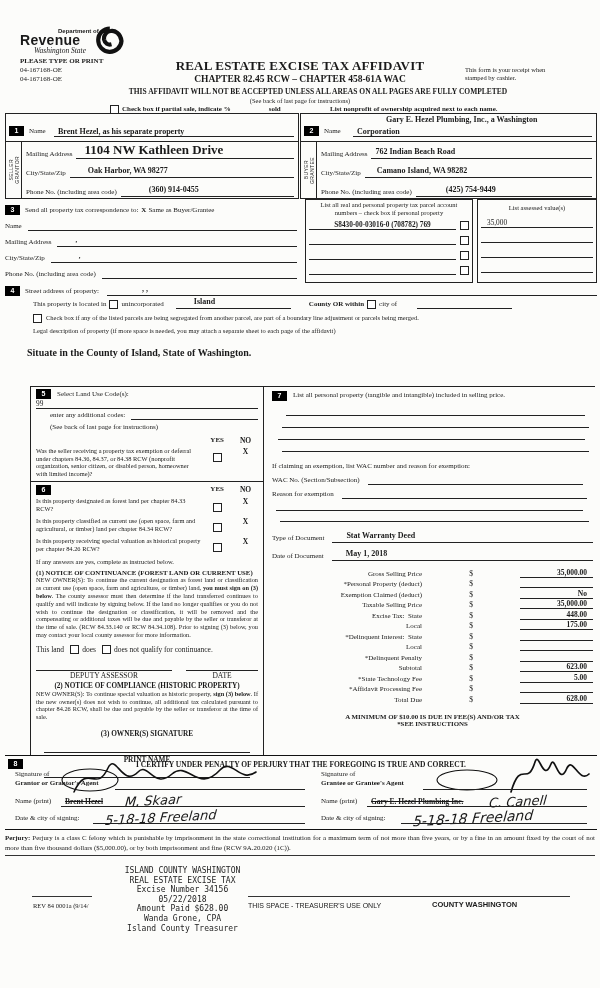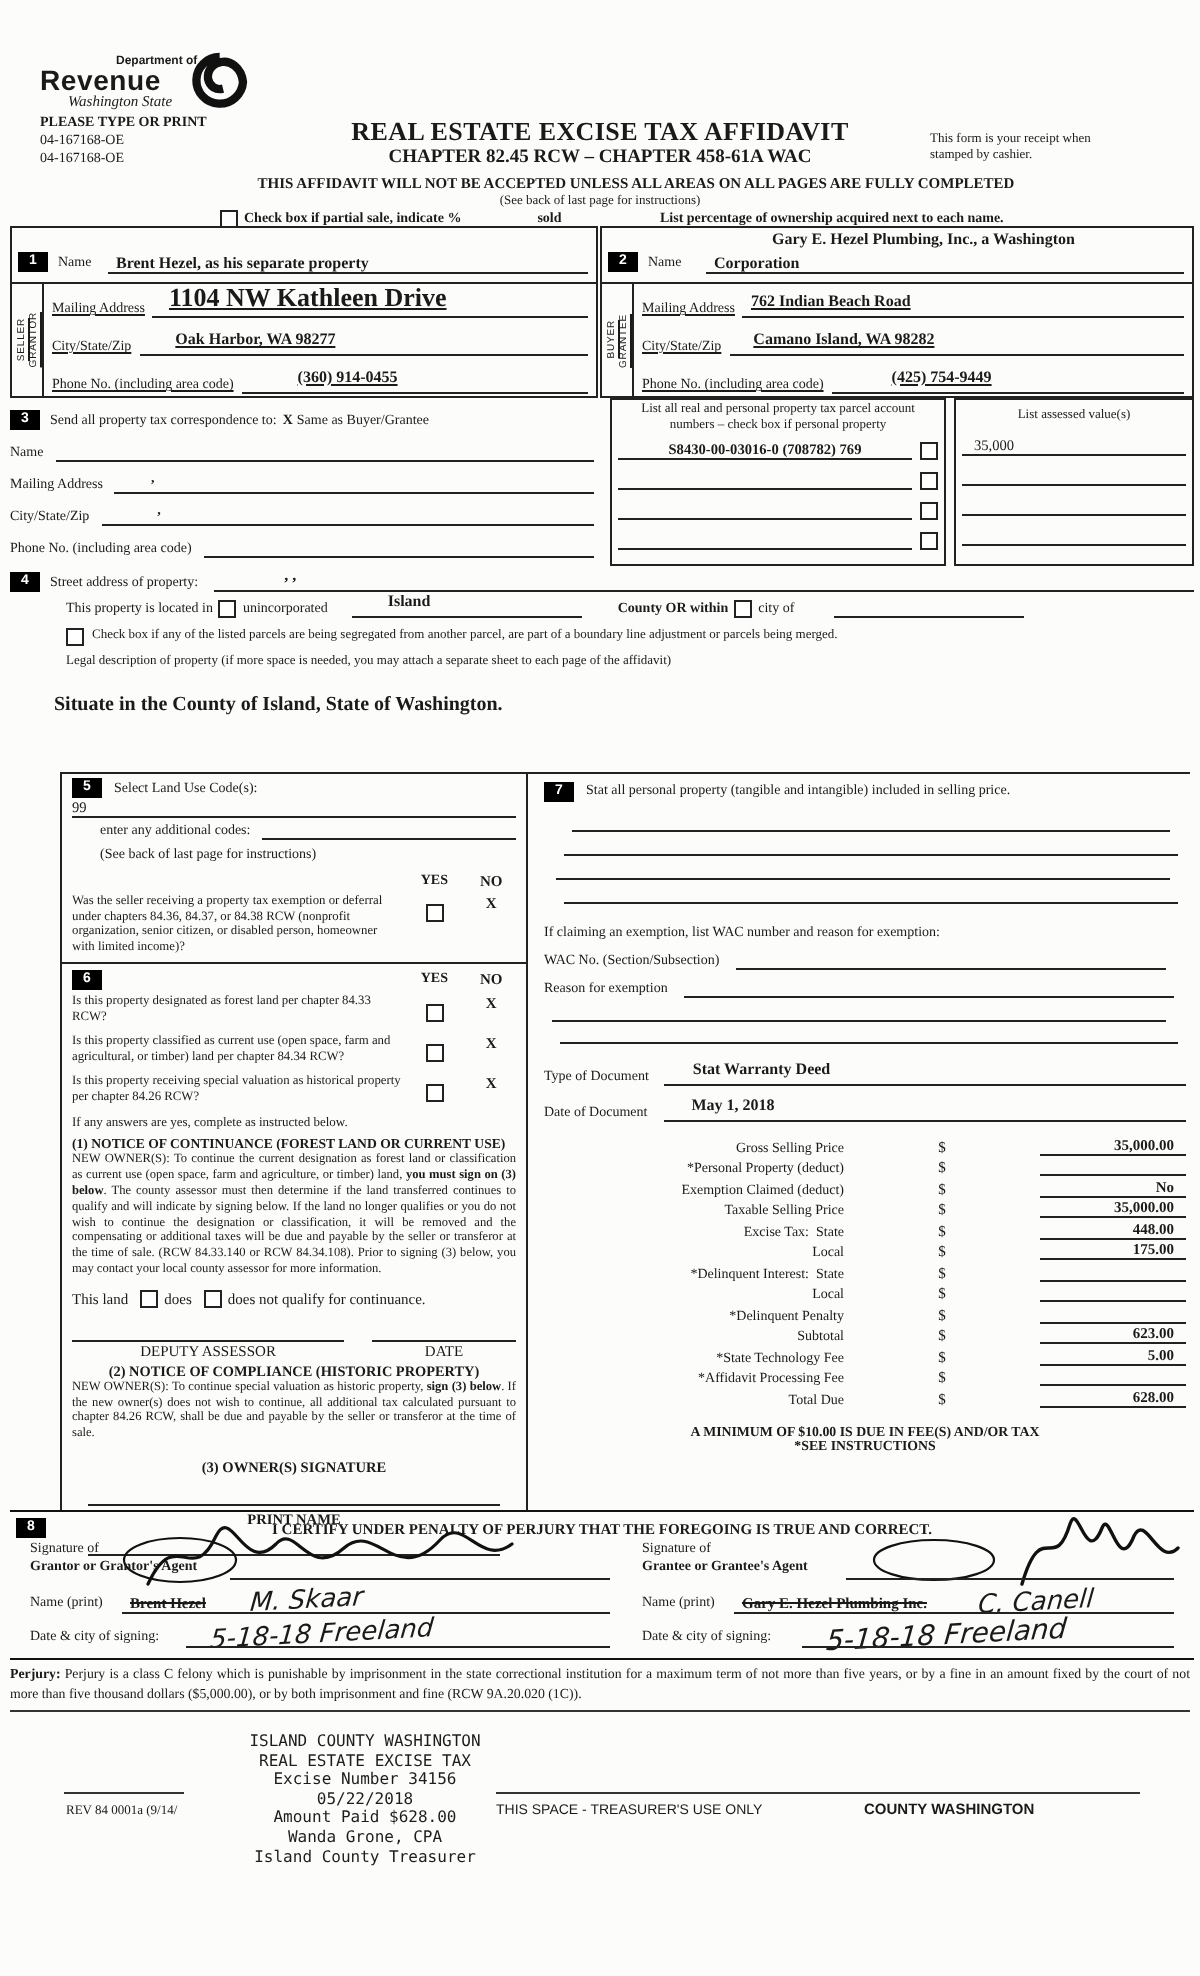--- a/index.html
+++ b/index.html
@@ -18,21 +18,21 @@
   .val{font-weight:bold;font-size:7.5px;line-height:9px;}
   .hand{font-family:"DejaVu Sans",sans-serif;font-style:italic;font-size:12px;
         display:inline-block;transform:rotate(-3deg) skewX(-8deg);white-space:nowrap;}
   
   .hdr-dept1{font:bold 6px "Liberation Sans",sans-serif;}
   .hdr-dept2{font:bold 14px "Liberation Sans",sans-serif;letter-spacing:.3px;line-height:12px;}
   .hdr-dept3{font:italic 7.5px "Liberation Serif",serif;}
   .title{font-size:13px;font-weight:bold;letter-spacing:.2px;}
   .subtitle{font-size:9.5px;font-weight:bold;}
   
-  .party{position:absolute;top:113px;height:84px;border:1px solid #222;background:#fcfcfa;text-decoration:underline;}
+  .party{position:absolute;top:113px;height:84px;border:1px solid #222;background:#fcfcfa;}
   .namerow{position:relative;height:27px;border-bottom:1px solid #222;}
   .partybody{display:flex;height:56px;}
   .rolestrip{width:15px;border-right:1px solid #222;display:flex;justify-content:center;align-items:center;gap:0;}
   .vtext{writing-mode:vertical-rl;transform:rotate(180deg);font:5px "Liberation Sans",sans-serif;letter-spacing:.4px;}
   .fields{flex:1;padding:2px 4px 1px 4px;display:flex;flex-direction:column;justify-content:space-between;}
   .frow{display:flex;align-items:flex-end;height:15px;}
   .frow .ul{flex:1;margin-left:4px;}
   
   .s3box{border:1px solid #222;padding:1px 3px;}
   .s3line{display:flex;align-items:flex-end;height:16px;}
@@ -78,21 +78,21 @@
 
   <div class="abs ctr b" style="top:87px;left:18px;width:600px;font-size:7.5px;">THIS AFFIDAVIT WILL NOT BE ACCEPTED UNLESS ALL AREAS ON ALL PAGES ARE FULLY COMPLETED</div>
   <div class="abs ctr lbl65" style="top:97px;left:0;width:600px;">(See back of last page for instructions)</div>
 
   <div class="abs row" style="top:105px;left:110px;">
     <span class="cb"></span>
     <span class="b lbl7" style="margin-left:3px;">Check box if partial sale, indicate %</span>
     <span class="ul" style="width:38px;height:8px;"></span>
     <span class="b lbl7">sold</span>
   </div>
-  <div class="abs b lbl7" style="top:105px;left:330px;">List percentage of ownership acquired next to each name.</div>
+  <div class="abs b lbl7" style="top:105px;left:330px;">List nonprofit of ownership acquired next to each name.</div>
 
   <div class="party" style="left:5px;width:292px;">
     <div class="namerow">
       <span class="badge abs" style="left:3px;bottom:5px;">1</span>
       <span class="lbl7 abs" style="left:23px;bottom:5px;">Name</span>
       <span class="val abs" style="left:52px;bottom:5px;font-size:8px;">Brent Hezel, as his separate property</span>
       <span class="ul abs" style="left:48px;right:4px;bottom:4px;"></span>
     </div>
     <div class="partybody">
       <div class="rolestrip">
@@ -304,21 +304,21 @@
         <div class="b ctr" style="font-size:7.3px;margin-top:8px;">(3) OWNER(S) SIGNATURE</div>
         <div class="sigline" style="margin:14px 8px 0 8px;"></div>
         <div class="b ctr" style="font-size:7.3px;margin-top:2px;">PRINT NAME</div>
         <div class="sigline" style="margin:13px 8px 0 8px;"></div>
       </div>
     </div>
 
     <div style="flex:1;border-top:1px solid #222;padding:2px 2px 0 8px;box-sizing:border-box;">
       <div class="qrow">
           <span class="badge">7</span>
-        <span class="lbl7" style="margin-left:6px;width:250px;">Stat all personal property (tangible and intangible) included in selling price.</span>
+        <span class="lbl7" style="margin-left:6px;width:250px;">List all personal property (tangible and intangible) included in selling price.</span>
         </div>
       <div class="sigline" style="margin:14px 8px 0 14px;"></div>
       <div class="sigline" style="margin:11px 4px 0 10px;"></div>
       <div class="sigline" style="margin:11px 8px 0 6px;"></div>
       <div class="sigline" style="margin:11px 4px 0 10px;"></div>
       <div class="lbl7" style="margin-top:10px;">If claiming an exemption, list WAC number and reason for exemption:</div>
       <div class="row" style="height:14px;">
           <span class="lbl7">WAC No. (Section/Subsection)</span>
         <span class="ul" style="flex:1;margin:0 10px 0 8px;"></span>
         </div>

